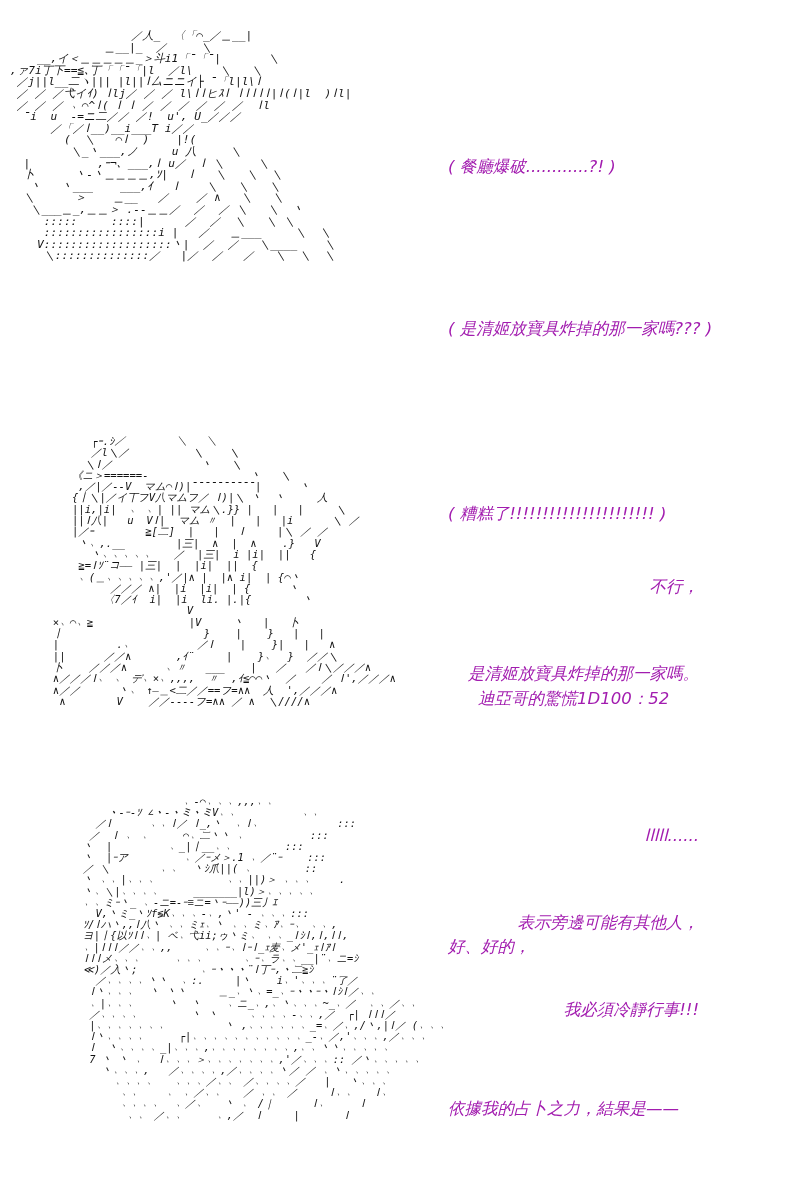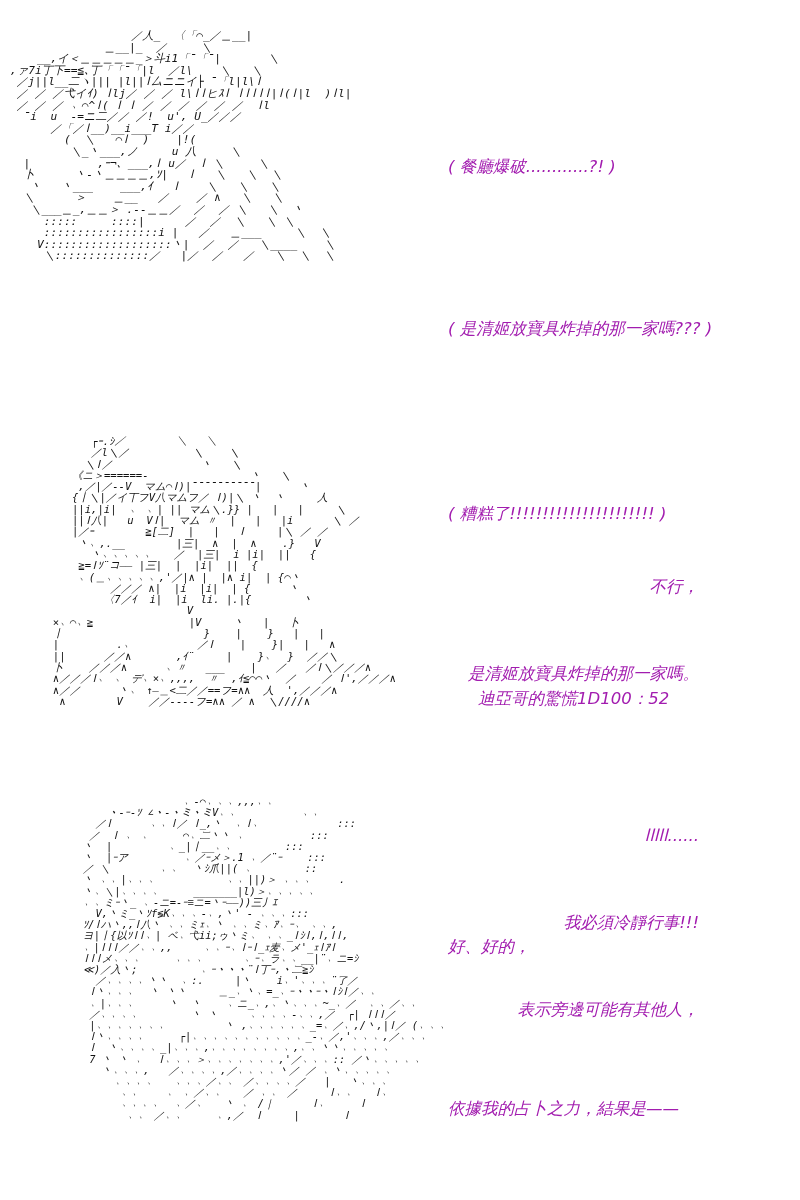--- a/index.html
+++ b/index.html
@@ -146,22 +146,22 @@
   卜    ／／／∧      ﹅〃   ___    |   ／   ／ﺍ＼／／／∧
   ∧／／／ﺍ﹅ ﹅ デ﹅×﹅,,,,  〃  ,ｲ≦⌒⌒丶  ／    ／ ﺍ',／／／∧
   ∧／／      丶﹅ ↑—＿&lt;二／／==フ=∧∧  人  ',／／／∧
    ∧        V    ／／----フ=∧∧ ／ ∧  ＼////∧</pre>
 
   <div class="dialogue dlg-2" style="top:114px;">
     <span class="line">不行，</span>
     <span class="line">是清姬放寶具炸掉的那一家嗎。</span>
     <span class="gap"></span>
     <span class="line">ﺍﺍﺍﺍﺍ......</span>
+    <span class="line">表示旁邊可能有其他人，</span>
     <span class="line">我必須冷靜行事!!!</span>
-    <span class="line">表示旁邊可能有其他人，</span>
   </div>
 </div>
 
 <div class="panel" style="top:790px;height:410px;">
 
   <pre class="aa aa-3" style="top:6px;">                    ﹅-⌒﹅﹅﹅,,,﹅﹅
         ﹅-ｰ-ｿ ∠﹅-﹅ミ﹅ミV﹅﹅          ﹅﹅
       ／ﺍ ／ﺍ﹅﹅      ﺍ_,丶  ﹅ﺍ﹅            :::
      ／  ﺍ ﹅ ﹅     ⌒﹅二丶丶 ﹅          :::
     丶  |         ﹅_|丨__﹅﹅        :::

